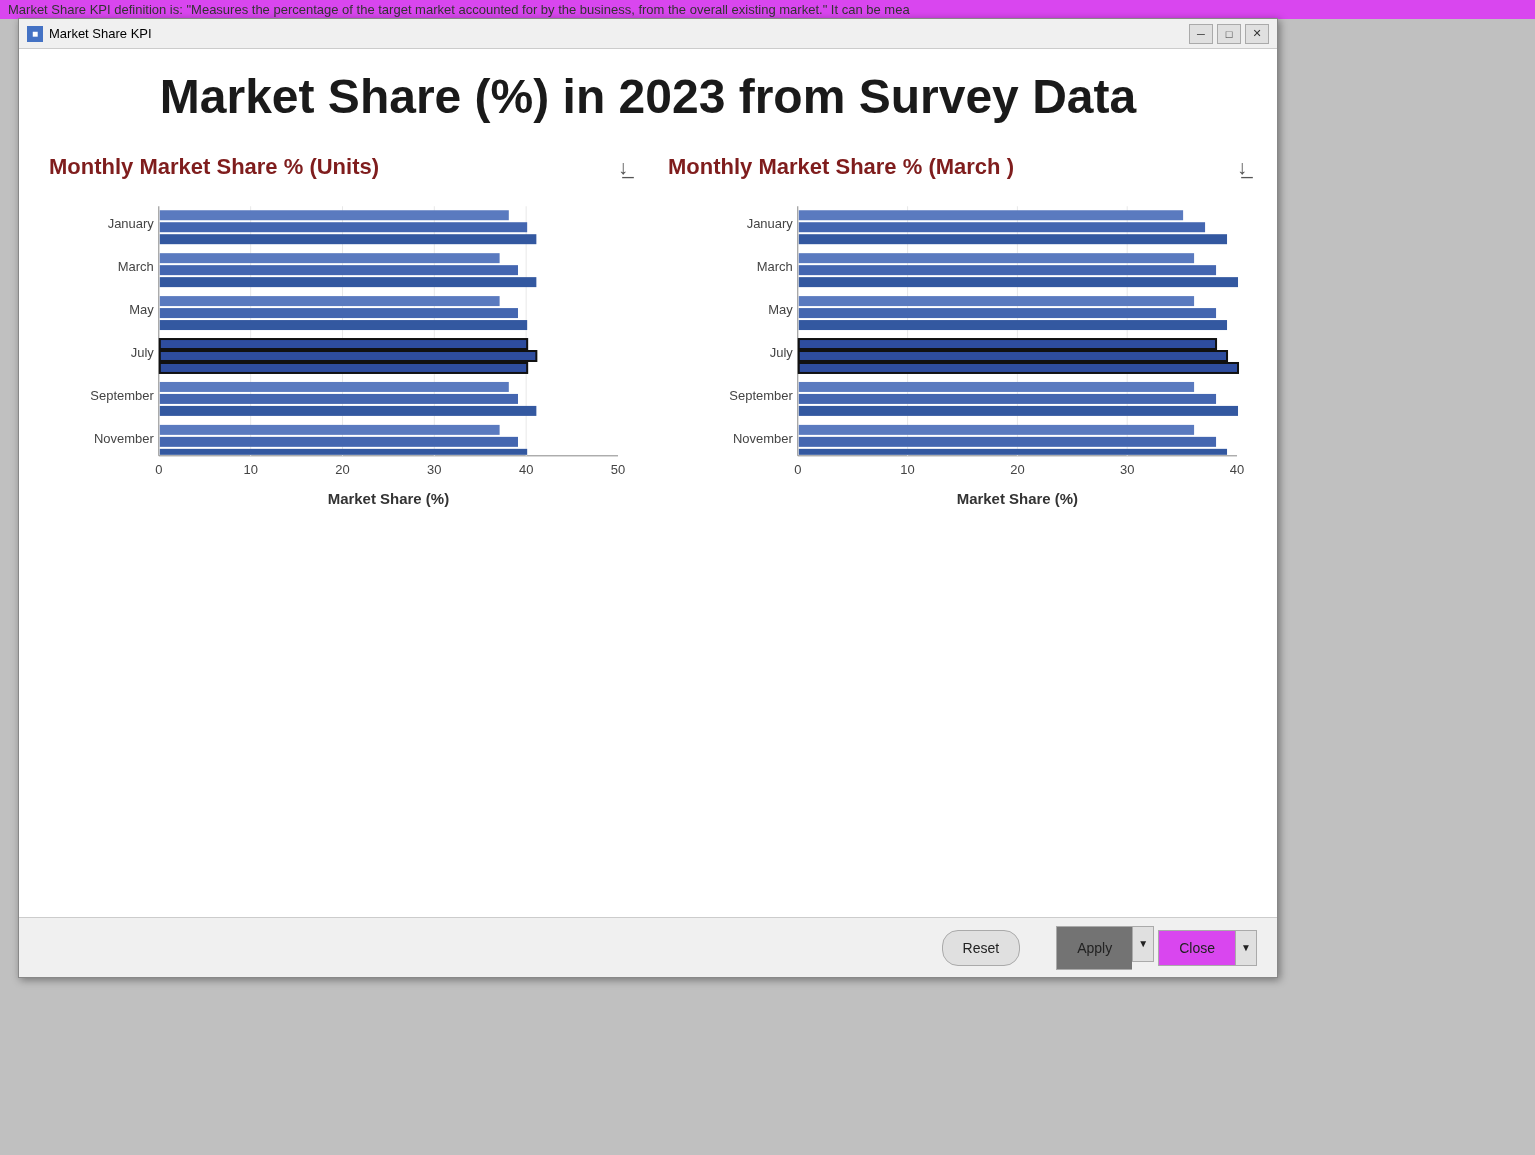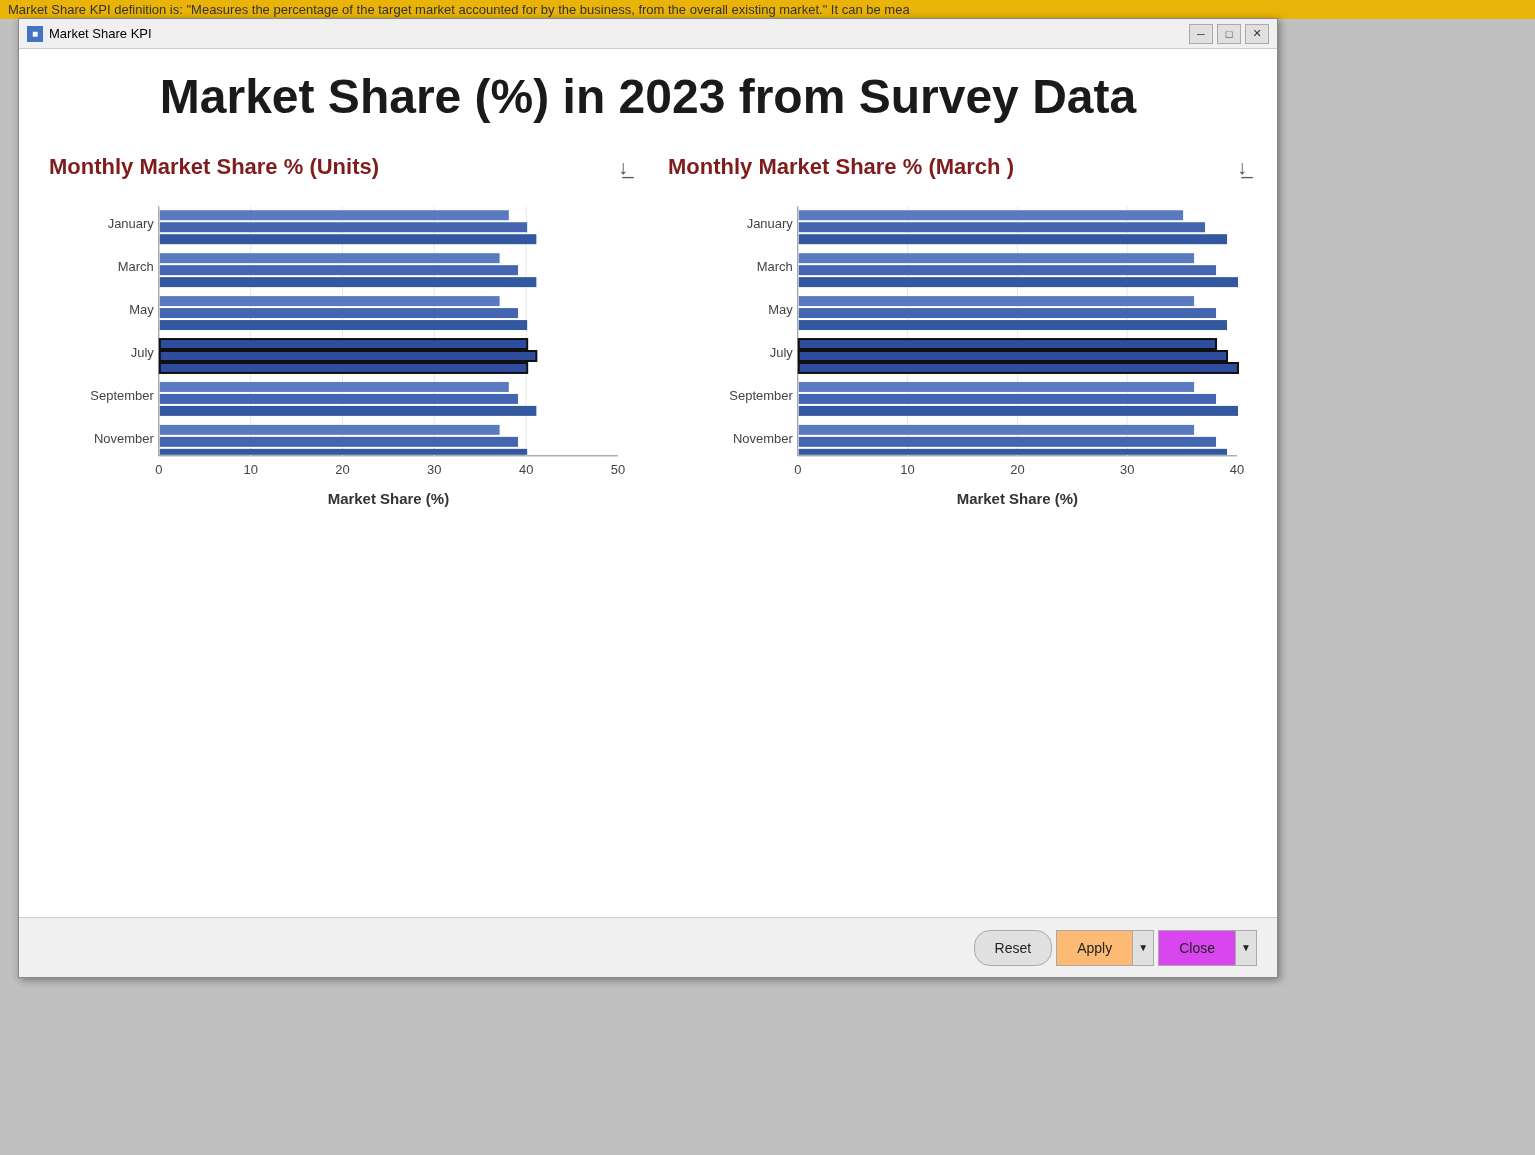--- a/index.html
+++ b/index.html
@@ -14,21 +14,21 @@
 
     
     .bg-text {
       position: absolute;
       top: 0;
       left: 0;
       right: 0;
       font-size: 13px;
       color: #333;
       padding: 2px 8px;
-      background: #eab308;
+      background: #d946ef;
       white-space: nowrap;
       overflow: hidden;
     }
 
     
     .window {
       position: absolute;
       top: 18px;
       left: 18px;
       width: 1260px;
@@ -169,30 +169,31 @@
       align-items: center;
       justify-content: center;
       color: #222;
     }
 
     .apply-btn-group {
       display: flex;
       align-items: stretch;
     }
     .apply-main {
-      height: 36px;
+      height: 44px;
       padding: 0 20px;
-      background: #fdba74;
+      background: #737373;
       border: 1px solid #aaa;
       border-right: none;
       font-size: 14px;
       cursor: pointer;
       display: flex;
       align-items: center;
       color: #222;
+      margin-left: 32px;
     }
     .apply-dropdown {
       height: 36px;
       width: 22px;
       background: #e0e0e0;
       border: 1px solid #aaa;
       font-size: 10px;
       cursor: pointer;
       display: flex;
       align-items: center;

